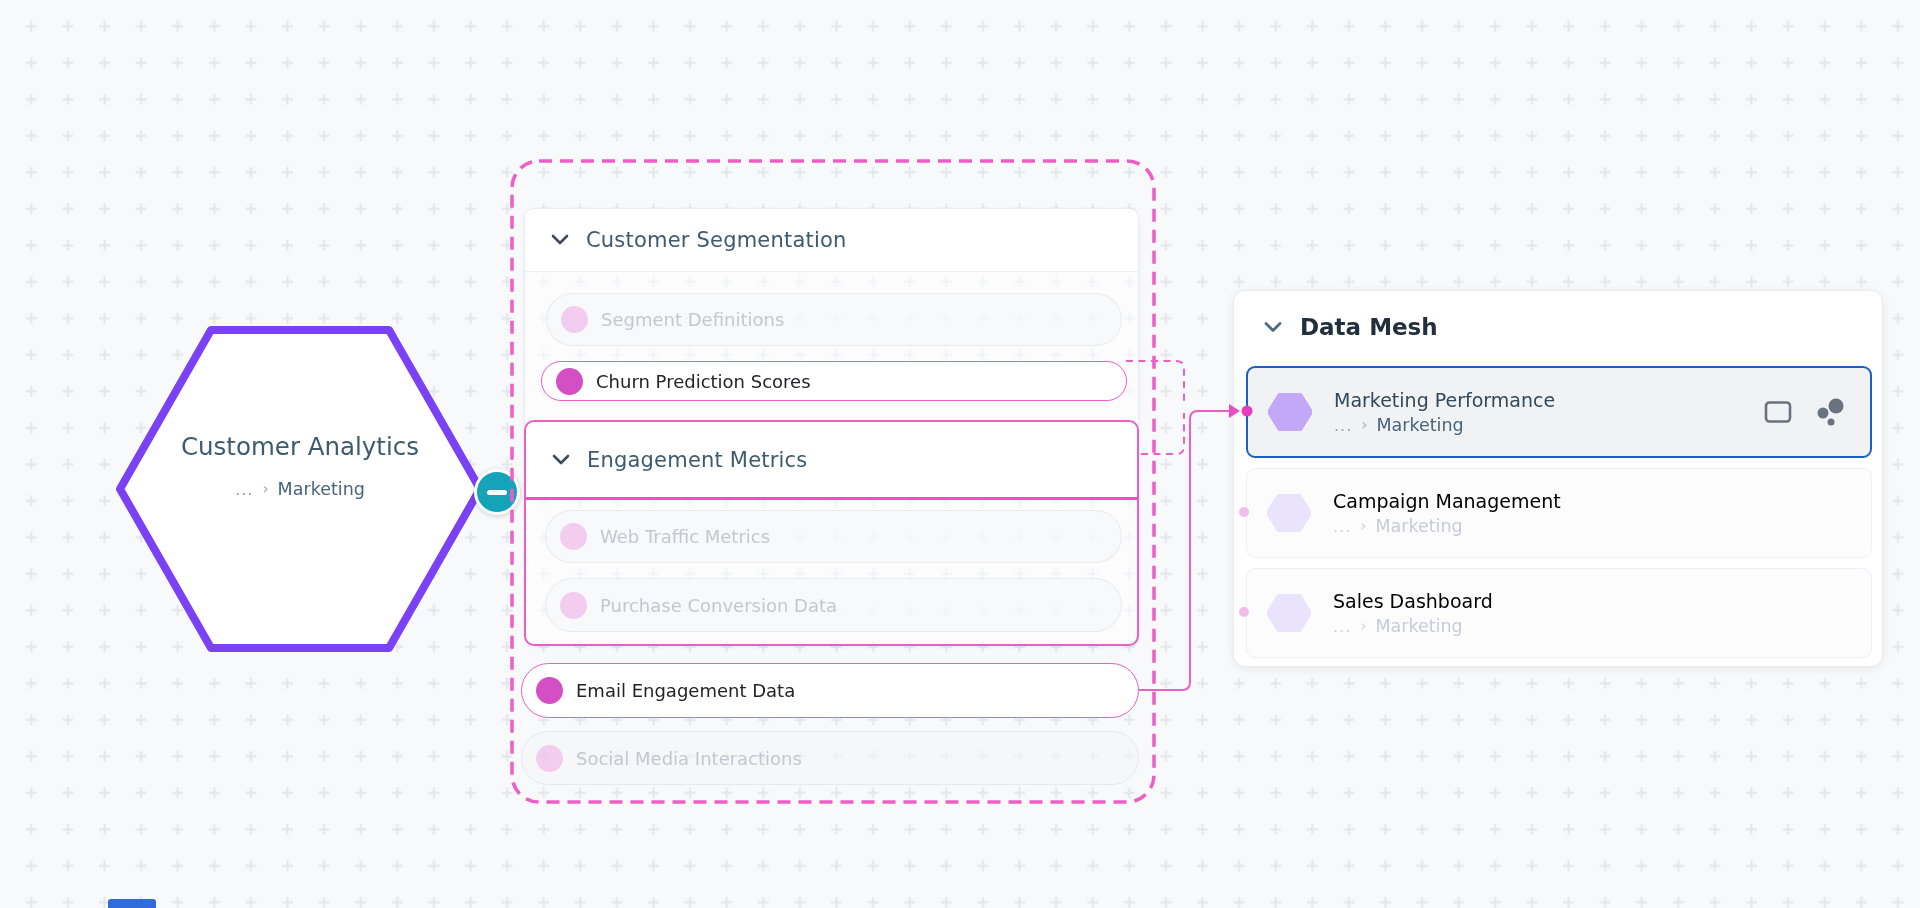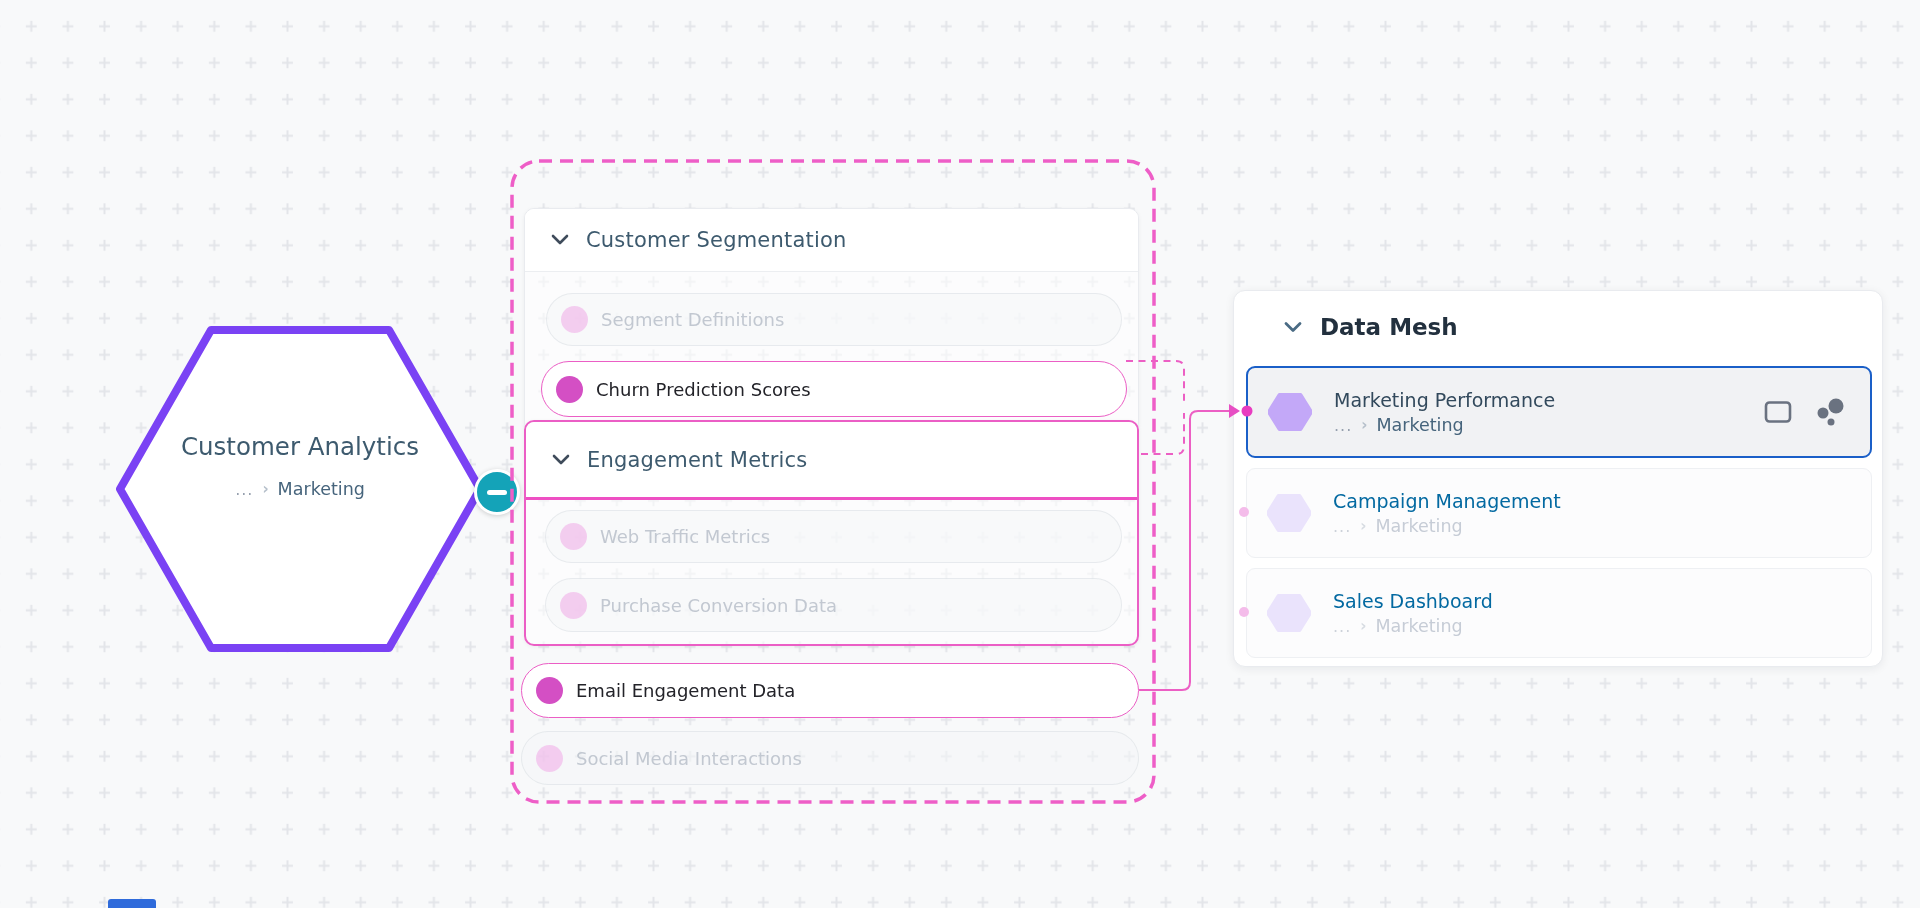--- a/index.html
+++ b/index.html
@@ -39,30 +39,30 @@
   .dot{width:27px;height:27px;border-radius:50%;flex:0 0 auto;}
   .dot.active{background:#D44FC4;}
   .dot.faded{background:rgba(240,178,233,0.62);}
   .pill-label{font-size:18px;}
   .pill.active .pill-label{color:#232329;}
   .pill.faded .pill-label{color:#C2C8D1;}
 
   
   .mesh-panel{position:absolute;left:1233px;top:290px;width:650px;height:377px;background:#FFFFFF;
     border:1px solid #E9EBEF;border-radius:12px;box-shadow:0 2px 10px rgba(16,24,40,.07);}
-  .mesh-header{display:flex;align-items:center;gap:17px;padding:23px 0 0 29px;margin-left:20px;}
+  .mesh-header{display:flex;align-items:center;gap:17px;padding:23px 0 0 29px;}
   .mesh-title{font-size:23px;font-weight:700;color:#22303E;}
   .mesh-row{position:absolute;left:12px;width:626px;border-radius:9px;display:flex;align-items:center;
     padding:0 14px 0 20px;cursor:pointer;}
   .mesh-row.selected{top:75px;height:92px;background:#F1F2F4;border:2px solid #1A5FC8;}
   .mesh-row.faded1{top:177px;height:90px;background:rgba(251,251,252,0.75);border:1px solid #EEF0F3;}
   .mesh-row.faded2{top:277px;height:90px;background:rgba(251,251,252,0.75);border:1px solid #EEF0F3;}
   .row-text{margin-left:22px;display:flex;flex-direction:column;gap:4px;}
   .row-title{font-size:19px;font-weight:500;color:#32495C;}
-  .mesh-row.faded1 .row-title,.mesh-row.faded2 .row-title{color:#0369a1;}
+  .mesh-row.faded1 .row-title,.mesh-row.faded2 .row-title{color:#000000;}
   .mesh-row.faded1 .crumb-dots,.mesh-row.faded2 .crumb-dots{color:#CDD2DA;}
   .mesh-row.faded1 .crumb-sep,.mesh-row.faded2 .crumb-sep{color:#D7DCE2;}
   .mesh-row.faded1 .crumb-target,.mesh-row.faded2 .crumb-target{color:#C6CCD6;}
   .row-icons{margin-left:auto;display:flex;align-items:center;gap:22px;padding-right:10px;}
   .row-icons .ric{cursor:pointer;}
 
   
   .blue-chip{position:absolute;left:108px;top:899px;width:48px;height:9px;background:#2F6BDB;
     border-radius:3px 3px 0 0;}
 </style>
@@ -100,21 +100,21 @@
     <div class="group-header">
       <svg width="20" height="12" viewBox="0 0 20 12">
         <path d="M3 2 L10 9 L17 2" stroke="#3F4C5B" stroke-width="2.6" fill="none" stroke-linecap="round" stroke-linejoin="round"></path>
       </svg>
       <span class="group-title">Customer Segmentation</span>
     </div>
     <div class="pill faded" style="left:21px;top:84px;width:576px;height:53px;">
       <span class="dot faded"></span>
       <span class="pill-label">Segment Definitions</span>
     </div>
-    <div class="pill active" style="left:16px;top:152px;width:586px;height:56px;">
+    <div class="pill active" style="left:16px;top:152px;width:586px;height:40px;">
       <span class="dot active"></span>
       <span class="pill-label">Churn Prediction Scores</span>
     </div>
   </div>
 
   <div class="group-card eng">
     <div class="group-header">
       <svg width="20" height="12" viewBox="0 0 20 12">
         <path d="M3 2 L10 9 L17 2" stroke="#3F4C5B" stroke-width="2.6" fill="none" stroke-linecap="round" stroke-linejoin="round"></path>
       </svg>

